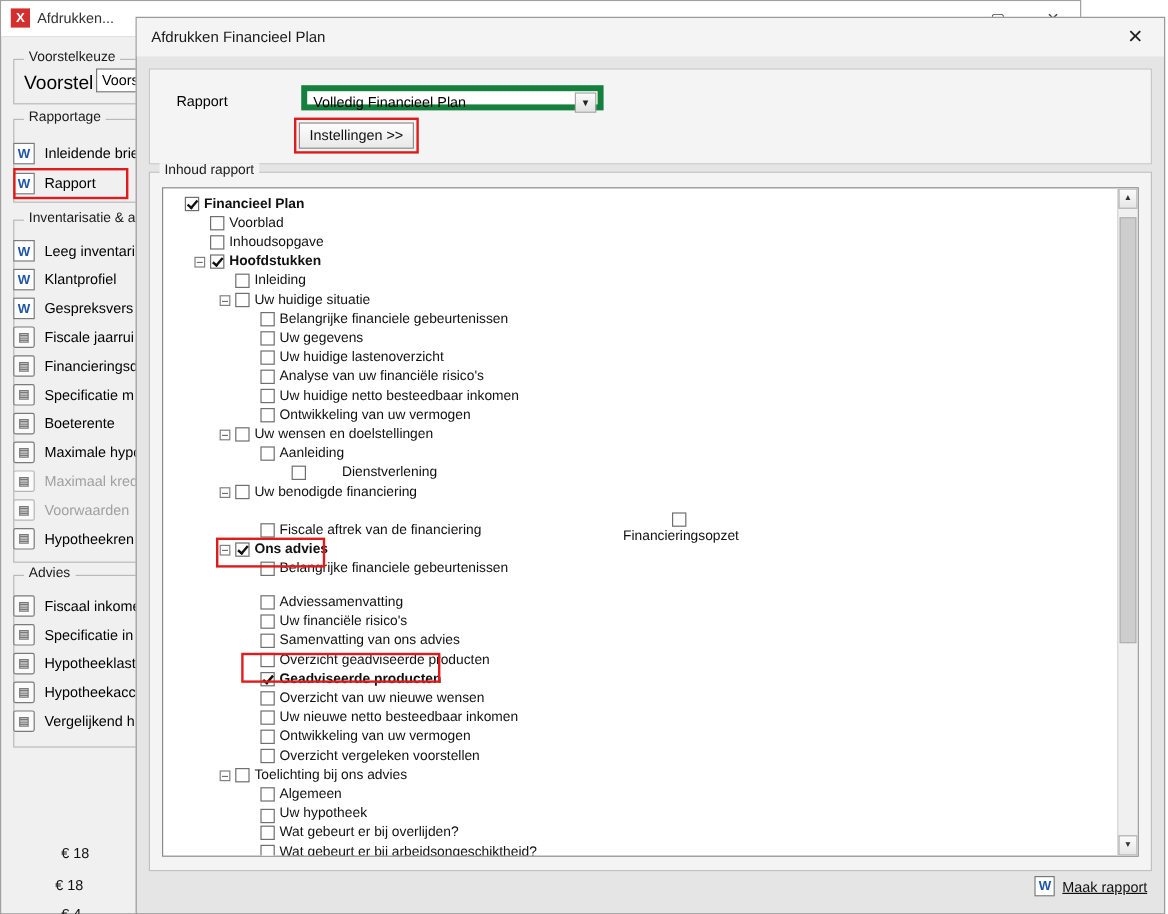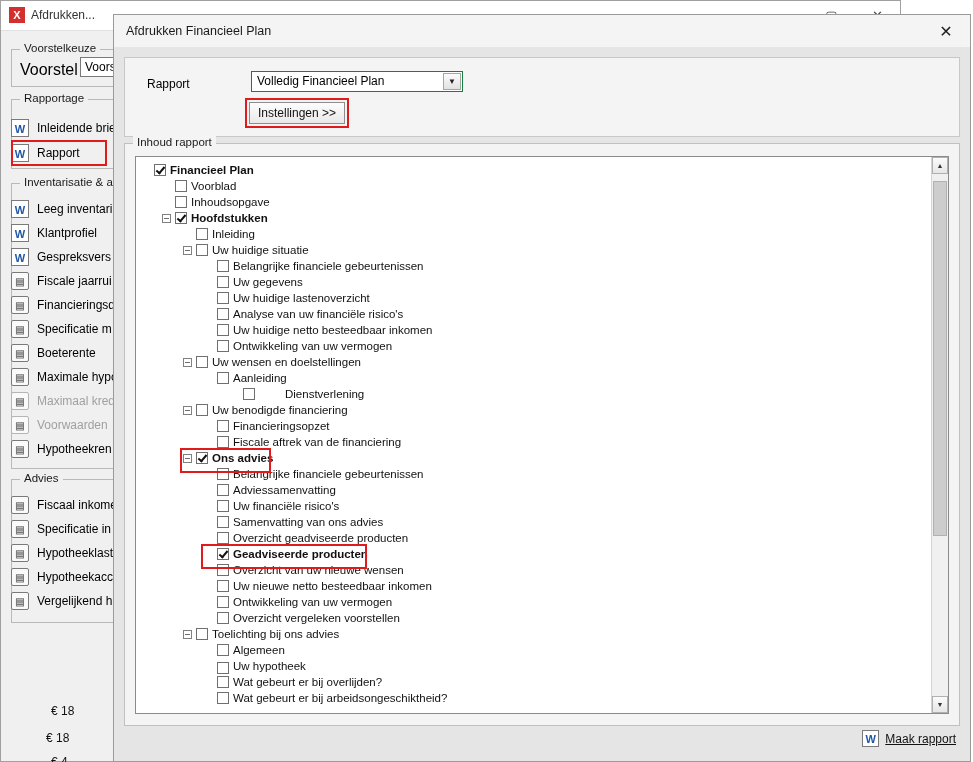--- a/index.html
+++ b/index.html
@@ -183,22 +183,22 @@
     box-sizing: border-box;
   }
   .lbl-rapport {
     position: absolute;
     left: 22px; top: 19px;
     font-size: 12px;
   }
   .select-rapport {
     position: absolute;
     left: 126px; top: 13px;
-    width: 212px; height: 21px;
-    border: 1px solid #15803d;
+    width: 252px; height: 21px;
+    border: 5px solid #15803d;
     background: #ffffff;
     box-sizing: border-box;
     font-size: 12px;
     padding-left: 5px;
     line-height: 19px;
   }
   .select-arrow {
     position: absolute;
     right: 1px; top: 1px;
     width: 18px; height: 17px;
@@ -560,41 +560,41 @@
             <div class="tnode" style="padding-left: 63px; gap: 26px;">
               <span class="expander none"></span>
               <span class="cbx"></span>
               <span class="tlabel">Dienstverlening</span>
             </div>
             <div class="tnode" style="padding-left: 42px;">
               <span class="expander">–</span>
               <span class="cbx"></span>
               <span class="tlabel">Uw benodigde financiering</span>
             </div>
-            <div class="tnode" style="padding-left: 63px;">
+            <div class="tnode" style="padding-left: 63px; flex-direction: column;">
               <span class="expander none"></span>
               <span class="cbx"></span>
               <span class="tlabel">Financieringsopzet</span>
             </div>
             <div class="tnode" style="padding-left: 63px;">
               <span class="expander none"></span>
               <span class="cbx"></span>
               <span class="tlabel">Fiscale aftrek van de financiering</span>
             </div>
             <div class="tnode" style="padding-left: 42px;">
               <span class="expander">–</span>
               <span class="cbx checked"></span>
               <span class="tlabel bold">Ons advies</span>
             </div>
             <div class="tnode" style="padding-left: 63px;">
               <span class="expander none"></span>
               <span class="cbx"></span>
               <span class="tlabel">Belangrijke financiele gebeurtenissen</span>
             </div>
-            <div class="tnode" style="padding-left: 63px;">
+            <div class="tnode" style="padding-left: 63px; margin-top: 12px;">
               <span class="expander none"></span>
               <span class="cbx"></span>
               <span class="tlabel">Adviessamenvatting</span>
             </div>
             <div class="tnode" style="padding-left: 63px;">
               <span class="expander none"></span>
               <span class="cbx"></span>
               <span class="tlabel">Uw financiële risico's</span>
             </div>
             <div class="tnode" style="padding-left: 63px;">

